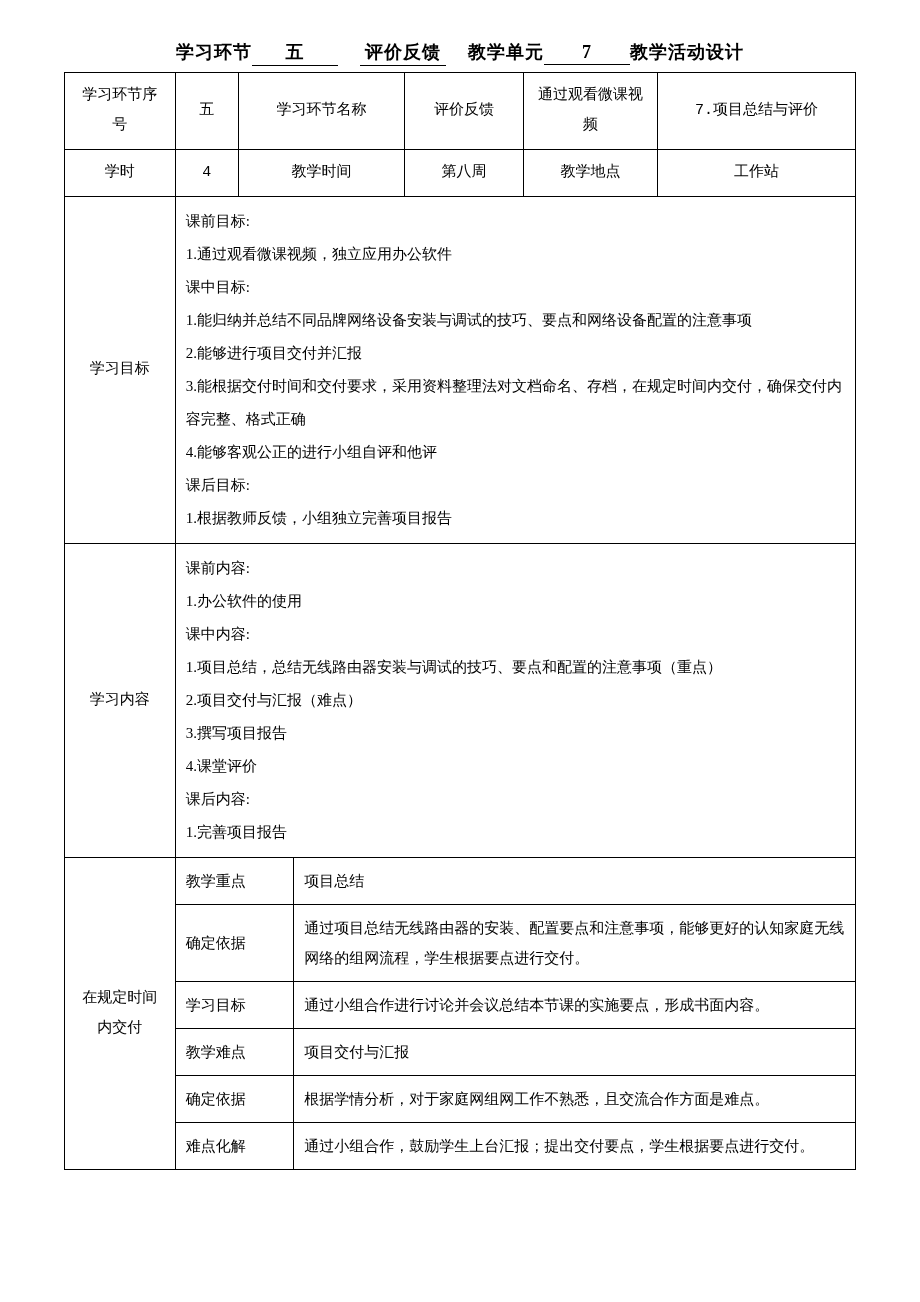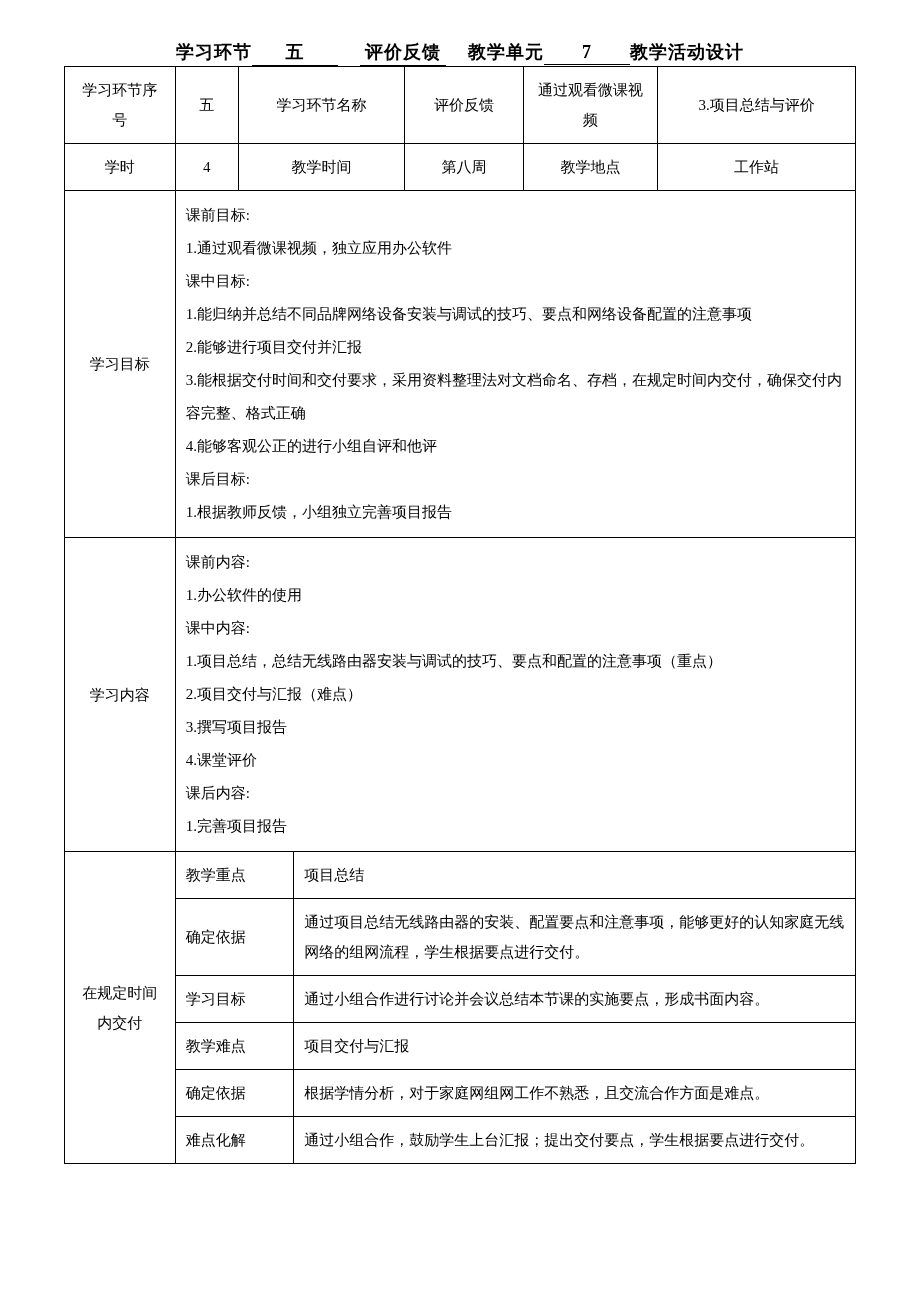--- a/index.html
+++ b/index.html
@@ -7,20 +7,21 @@
       background: #fff;
       margin: 0;
       padding: 40px 64px 40px 64px;
       color: #000;
       font-size: 15px;
     }
     .title {
       text-align: center;
       font-weight: bold;
       font-size: 18px;
+      margin-bottom: 6px;
       letter-spacing: 1px;
     }
     .title .ul {
       display: inline-block;
       border-bottom: 1.5px solid #000;
       padding: 0 4px 1px 4px;
       min-width: 78px;
       text-align: center;
     }
     table.outer {
@@ -30,20 +31,21 @@
     }
     table.outer td {
       border: 1px solid #000;
       padding: 8px 10px;
       vertical-align: middle;
       line-height: 2.0;
       font-size: 15px;
     }
     td.center {
       text-align: center;
+      font-family: Liberation Mono, monospace;
     }
     td.vtop {
       vertical-align: top;
     }
     .block-text {
       line-height: 2.2;
     }
     .block-text p {
       margin: 0;
     }
@@ -66,21 +68,21 @@
     <col style="width:25%">
   </colgroup>
 
   <tbody>
       <tr>
     <td class="center">学习环节序号</td>
     <td class="center">五</td>
     <td class="center" colspan="2">学习环节名称</td>
     <td class="center">评价反馈</td>
     <td class="center">通过观看微课视频</td>
-    <td class="center">3.项目总结与评价</td>
+    <td class="center">7.项目总结与评价</td>
   </tr>
 
   <tr>
     <td class="center">学时</td>
     <td class="center">4</td>
     <td class="center" colspan="2">教学时间</td>
     <td class="center">第八周</td>
     <td class="center">教学地点</td>
     <td class="center">工作站</td>
   </tr>

